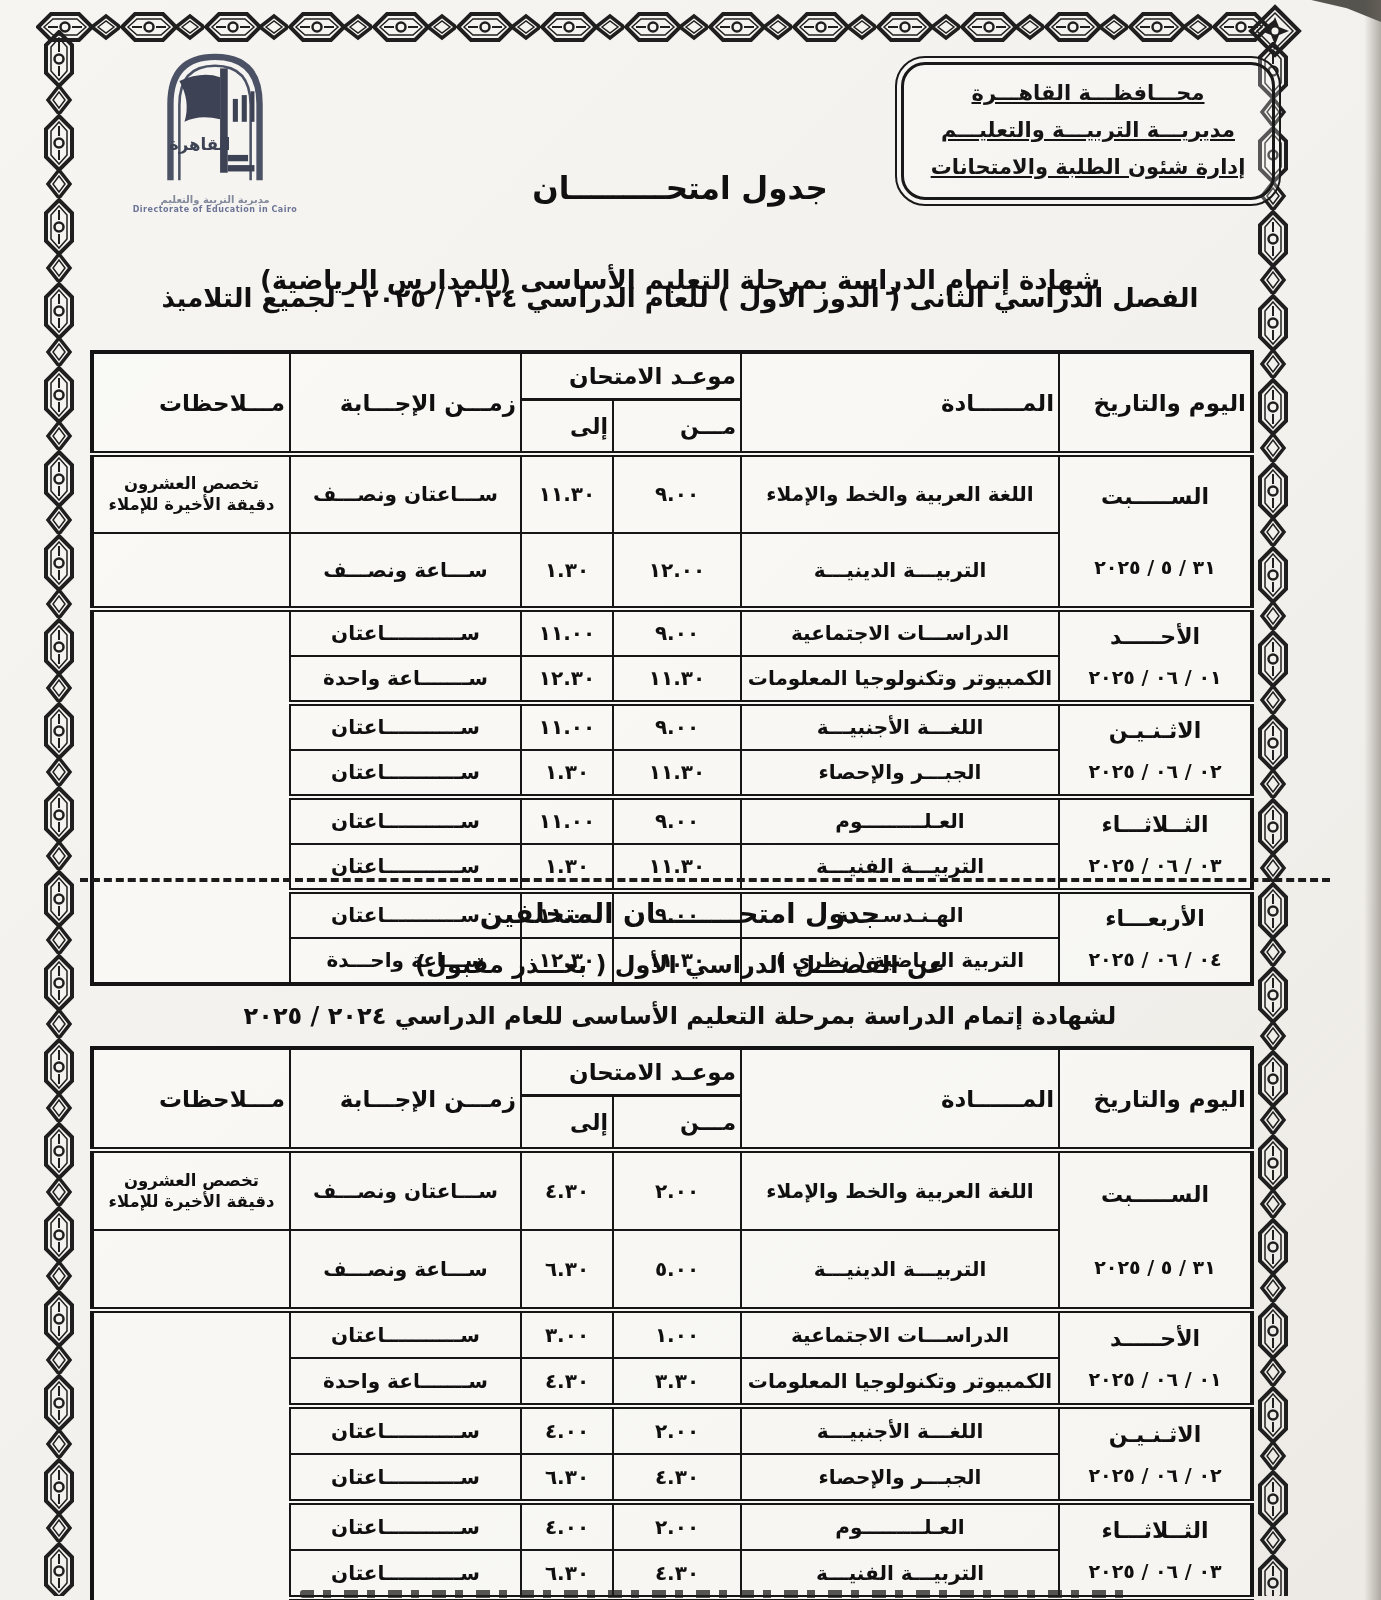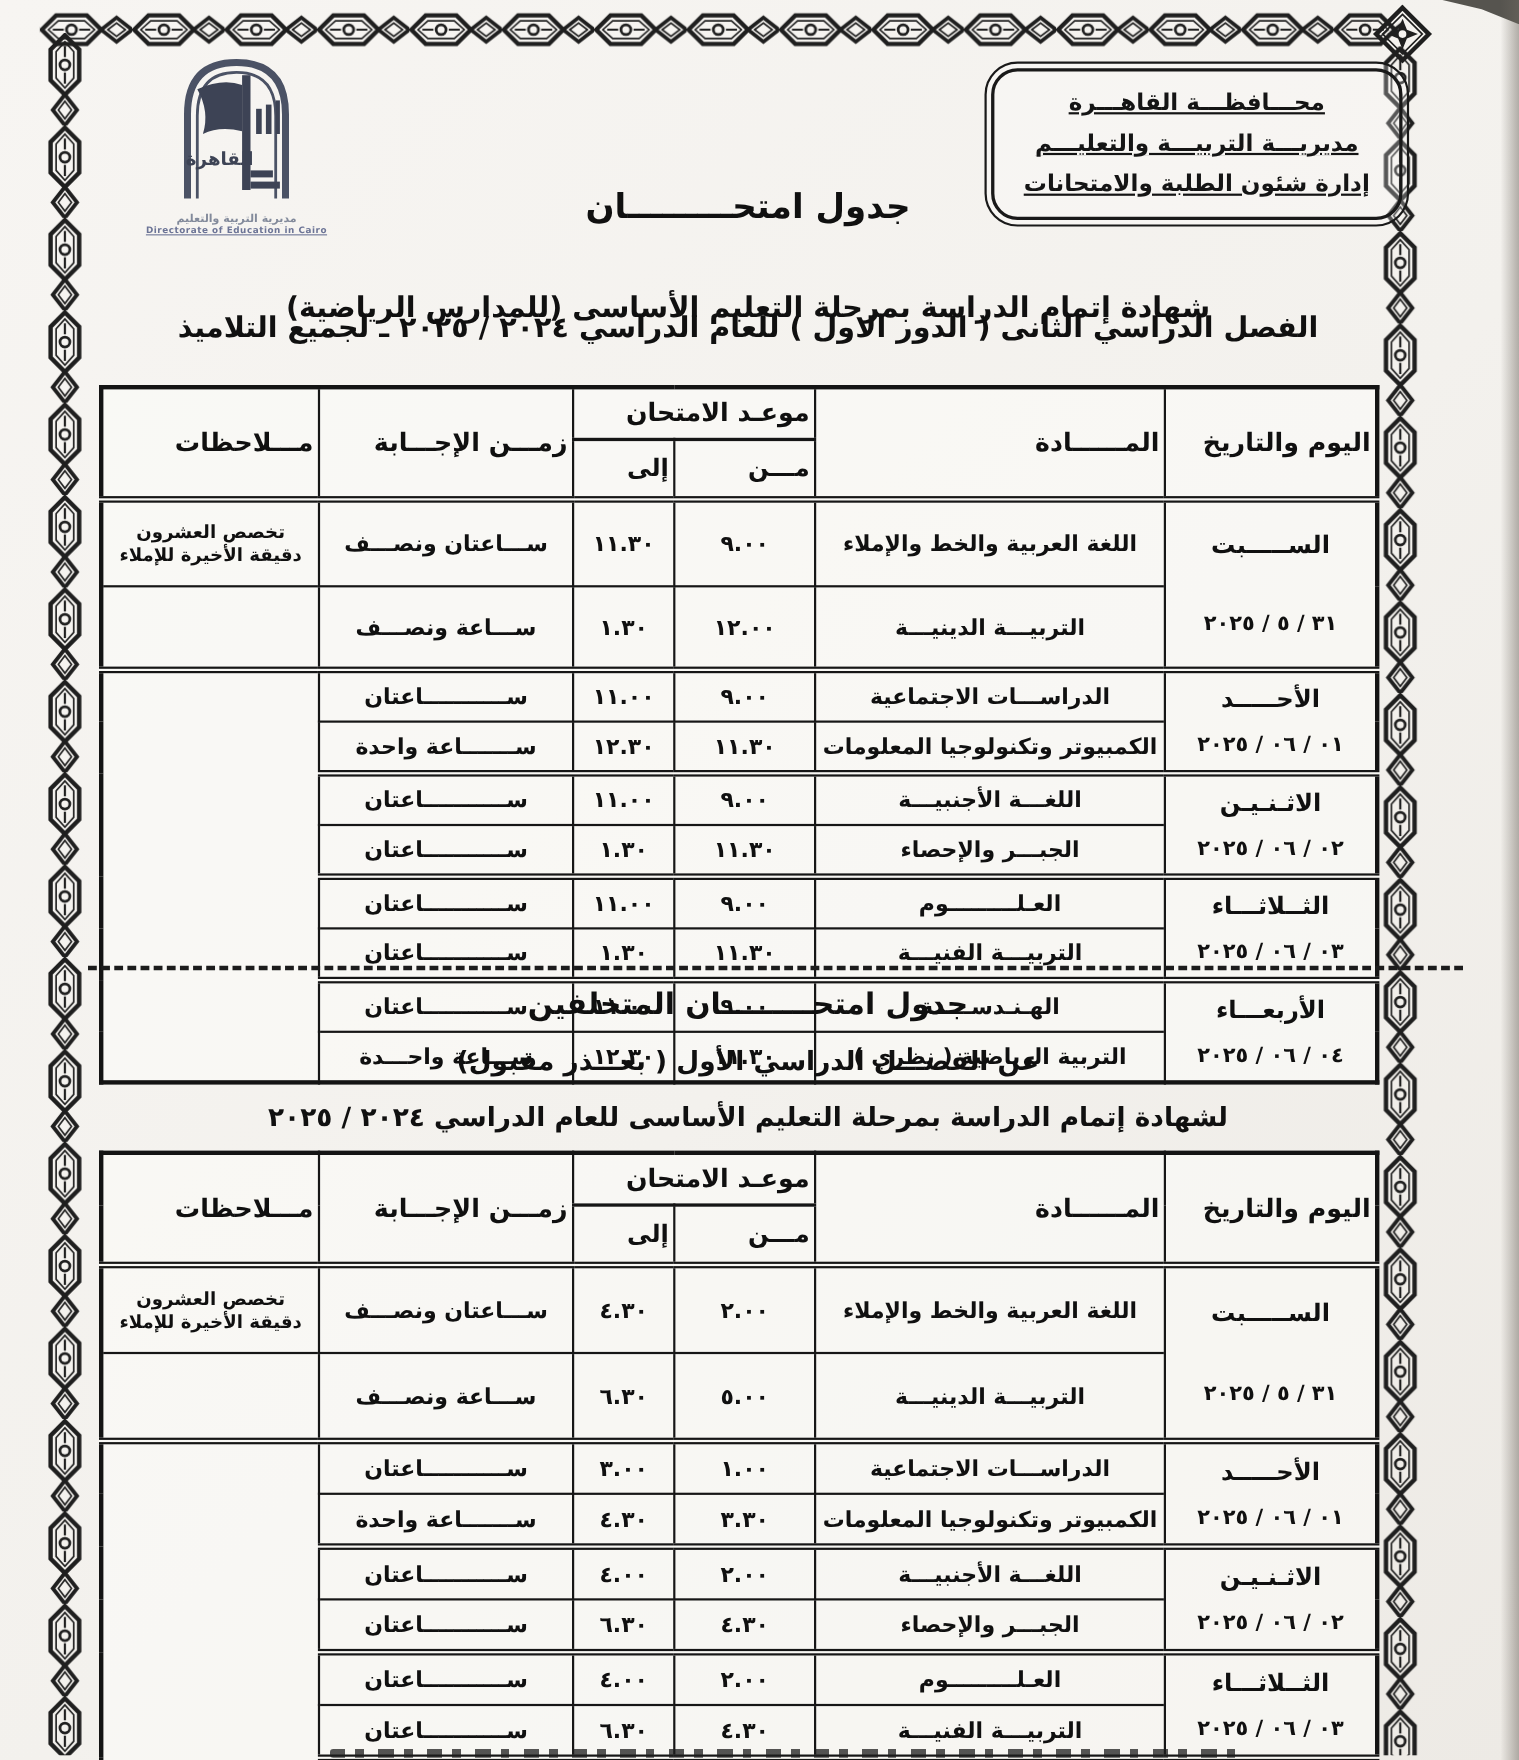--- a/index.html
+++ b/index.html
@@ -34,21 +34,21 @@
     border:2px solid #191919;border-radius:30px;padding:4px;background:rgba(255,255,255,.25);text-decoration:underline;
   }
   .letterhead-inner{
     border:3.5px solid #191919;border-radius:24px;padding:10px 16px 12px;
     text-align:center;
   }
   .lh-line{font-size:21px;line-height:1.75;white-space:nowrap;color:#151515;}
   
   .logo{position:absolute;left:122px;top:48px;width:186px;text-align:center;color:#566;}
   .logo-cap-ar{font-size:10px;color:#667086;line-height:1.1;margin-top:2px;opacity:.8;}
-  .logo-cap-en{font-size:8px;color:#4a5580;letter-spacing:.5px;opacity:.8;direction:ltr;text-decoration:underline;}
+  .logo-cap-en{font-size:8px;color:#4a5580;letter-spacing:.5px;opacity:.8;direction:ltr;}
   
   .title{position:absolute;left:90px;width:1180px;text-align:center;color:#101010;}
   .t-s1a{top:170px;font-size:31px;}
   .t-s1b{top:228px;font-size:26px;margin-top:37px;}
   .t-s1c{top:283px;font-size:26px;}
   .t-s2a{top:898px;font-size:27px;}
   .t-s2b{top:951px;font-size:24px;}
   .t-s2c{top:1002px;font-size:24px;}
   .dashed-sep{
     position:absolute;left:80px;top:878px;width:1250px;height:0;

